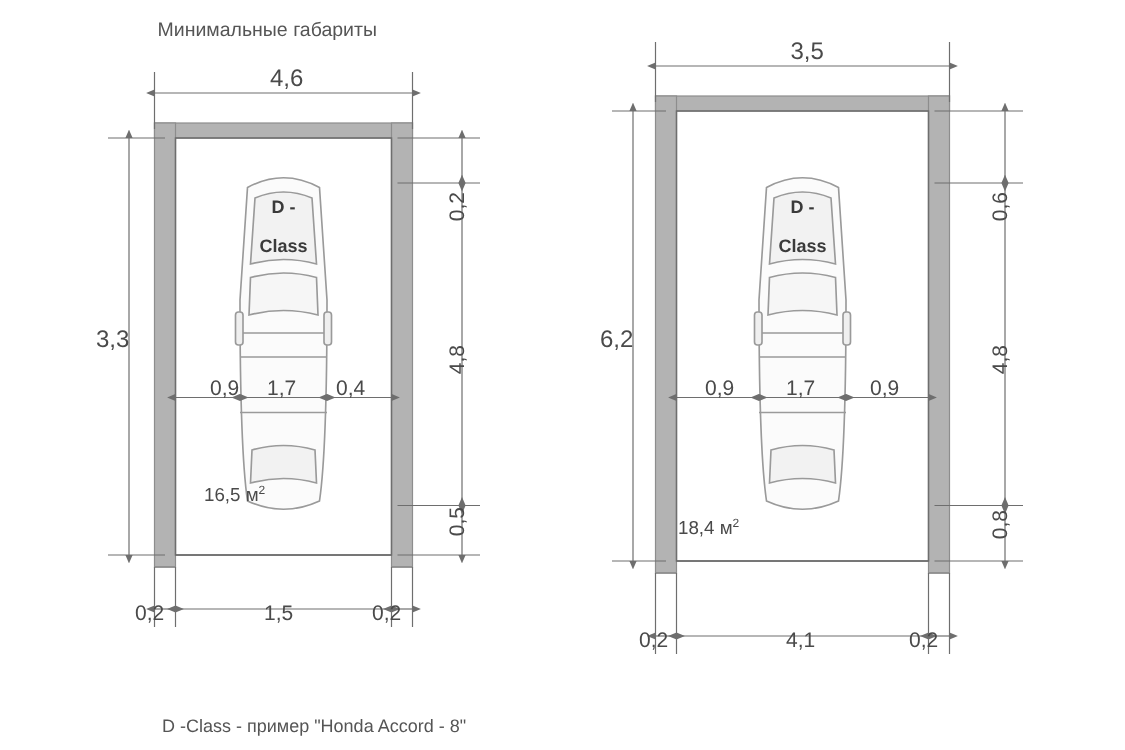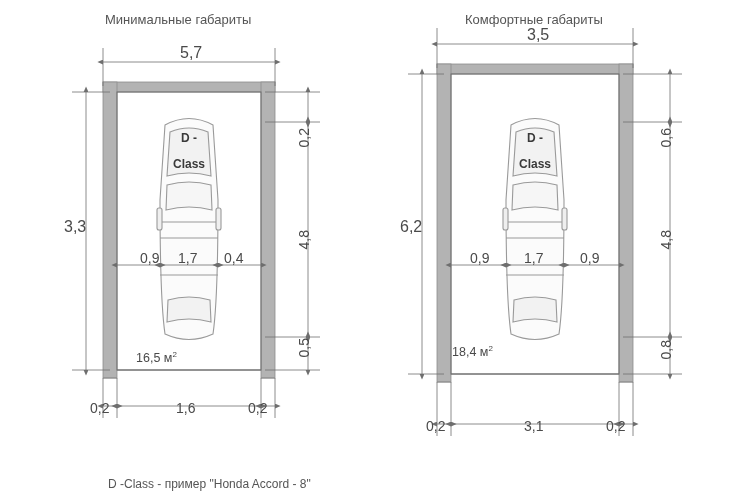--- a/index.html
+++ b/index.html
@@ -186,48 +186,47 @@
       <line x1="451" y1="382" x2="451" y2="436"></line>
       <line x1="619" y1="382" x2="619" y2="436"></line>
       <line x1="633" y1="382" x2="633" y2="436"></line>
       <line x1="437" y1="424" x2="451" y2="424" marker-start="url(#arrL)" marker-end="url(#arrR)"></line>
       <line x1="451" y1="424" x2="619" y2="424" marker-start="url(#arrL)" marker-end="url(#arrR)"></line>
       <line x1="619" y1="424" x2="633" y2="424" marker-start="url(#arrL)" marker-end="url(#arrR)"></line>
     </g>
   </svg>
 
   <div class="title t-left">Минимальные габариты</div>
-  <div class="title t-right">Комфортные габариты</div>
 
   <div class="carlabel" style="left:158px;top:131px;width:62px;">D -</div>
   <div class="carlabel" style="left:158px;top:157px;width:62px;">Class</div>
 
   <div class="carlabel" style="left:504px;top:131px;width:62px;">D -</div>
   <div class="carlabel" style="left:504px;top:157px;width:62px;">Class</div>
 
-  <div class="dim" style="left:180px;top:44px;">5,7</div>
+  <div class="dim" style="left:180px;top:44px;">4,6</div>
   <div class="dim" style="left:64px;top:218px;">3,3</div>
   <div class="dim small" style="left:296px;top:128px;writing-mode:vertical-rl;transform:rotate(180deg);">0,2</div>
   <div class="dim small" style="left:296px;top:230px;writing-mode:vertical-rl;transform:rotate(180deg);">4,8</div>
   <div class="dim small" style="left:296px;top:338px;writing-mode:vertical-rl;transform:rotate(180deg);">0,5</div>
   <div class="dim small" style="left:140px;top:250px;">0,9</div>
   <div class="dim small" style="left:178px;top:250px;">1,7</div>
   <div class="dim small" style="left:224px;top:250px;">0,4</div>
-  <div class="area" style="left:136px;top:350px;"><span>16,5 м</span><sup>2</sup></div>
+  <div class="area" style="left:136px;top:322px;"><span>16,5 м</span><sup>2</sup></div>
   <div class="dim small" style="left:90px;top:400px;">0,2</div>
-  <div class="dim small" style="left:176px;top:400px;">1,6</div>
+  <div class="dim small" style="left:176px;top:400px;">1,5</div>
   <div class="dim small" style="left:248px;top:400px;">0,2</div>
 
   <div class="dim" style="left:527px;top:26px;">3,5</div>
   <div class="dim" style="left:400px;top:218px;">6,2</div>
   <div class="dim small" style="left:658px;top:128px;writing-mode:vertical-rl;transform:rotate(180deg);">0,6</div>
   <div class="dim small" style="left:658px;top:230px;writing-mode:vertical-rl;transform:rotate(180deg);">4,8</div>
   <div class="dim small" style="left:658px;top:340px;writing-mode:vertical-rl;transform:rotate(180deg);">0,8</div>
   <div class="dim small" style="left:470px;top:250px;">0,9</div>
   <div class="dim small" style="left:524px;top:250px;">1,7</div>
   <div class="dim small" style="left:580px;top:250px;">0,9</div>
   <div class="area" style="left:452px;top:344px;"><span>18,4 м</span><sup>2</sup></div>
   <div class="dim small" style="left:426px;top:418px;">0,2</div>
-  <div class="dim small" style="left:524px;top:418px;">3,1</div>
+  <div class="dim small" style="left:524px;top:418px;">4,1</div>
   <div class="dim small" style="left:606px;top:418px;">0,2</div>
 
   <div class="caption">D -Class - пример "Honda Accord - 8"</div>
 </div>
 
 </body></html>

